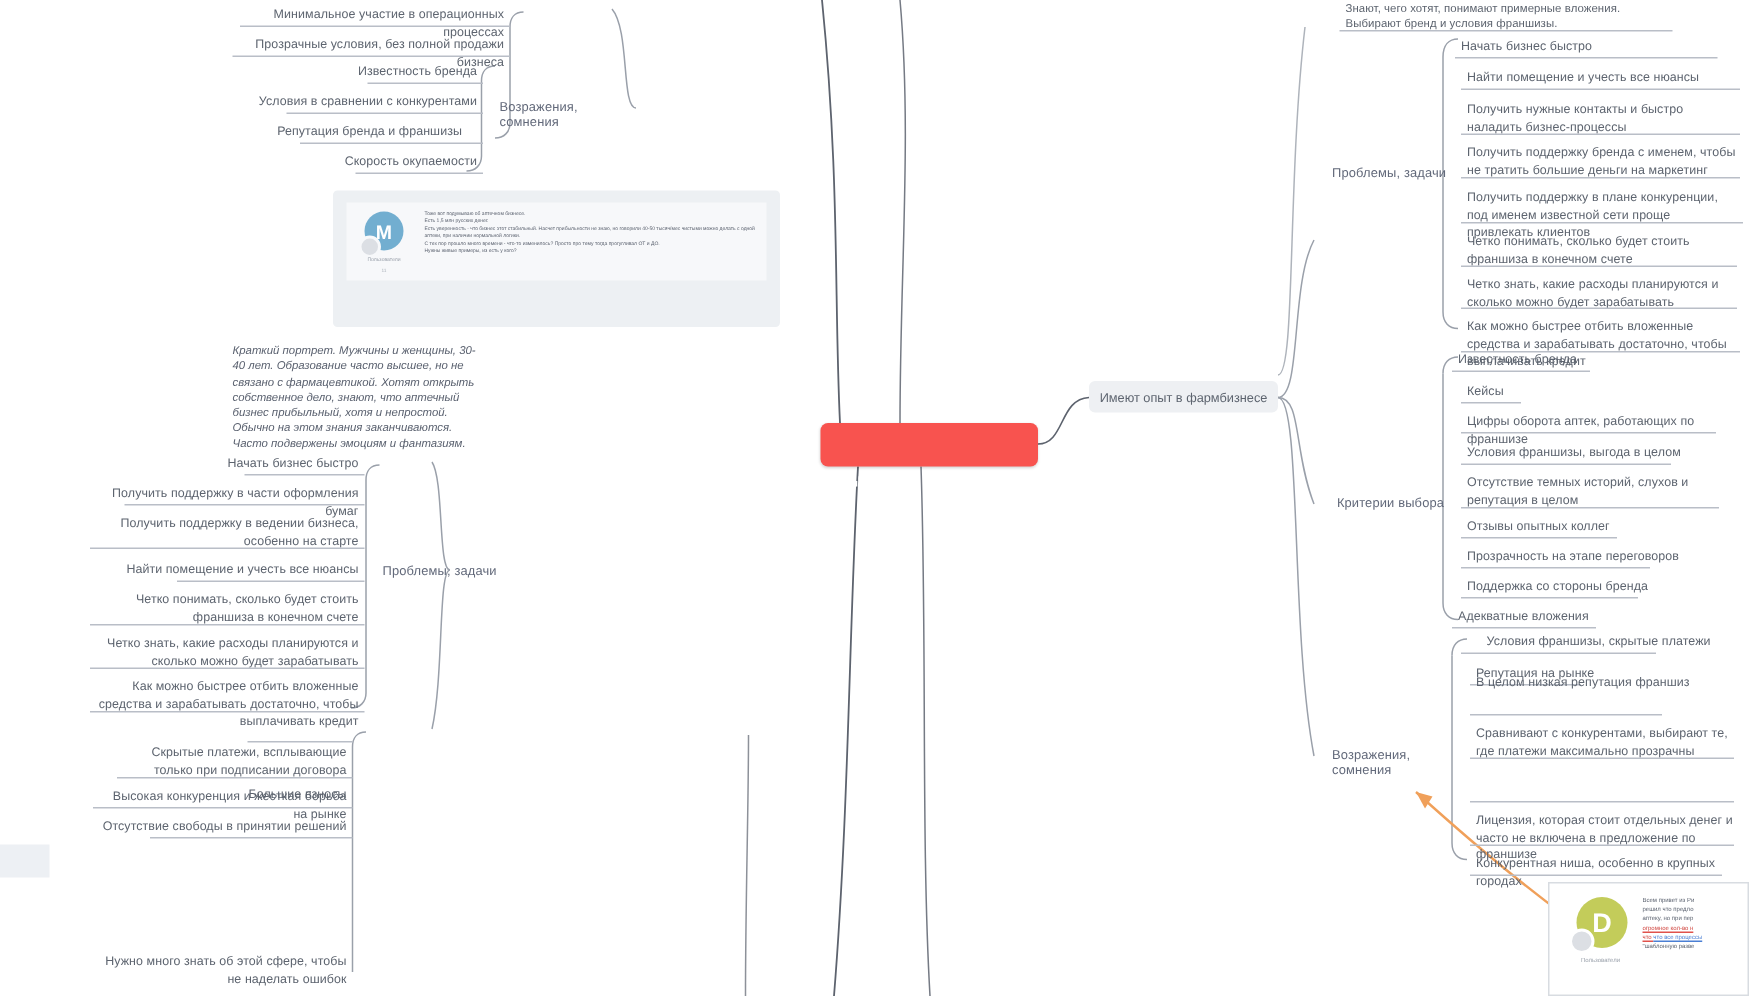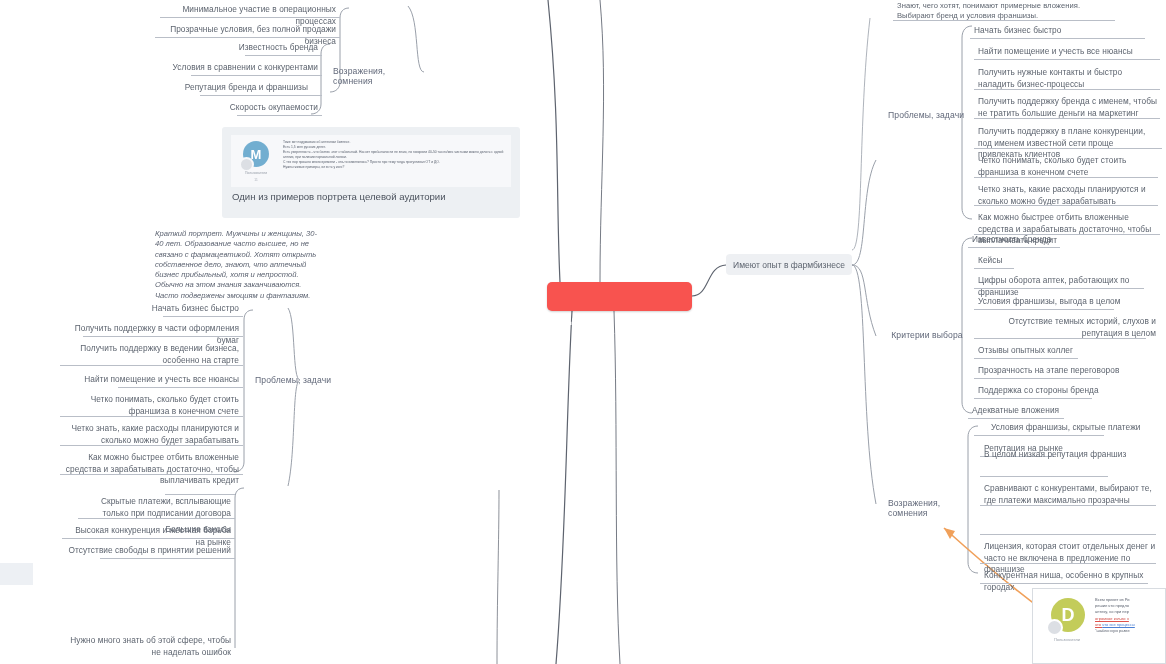--- a/index.html
+++ b/index.html
@@ -182,21 +182,21 @@
   <div class="ul" style="left:974px;top:234px;width:186px;"></div>
 
   <div class="node r" style="left:968px;top:232px;width:180px;">Известность бренда</div>
   <div class="ul" style="left:968px;top:247px;width:92px;"></div>
   <div class="node r" style="left:974px;top:253px;width:180px;">Кейсы</div>
   <div class="ul" style="left:974px;top:268px;width:40px;"></div>
   <div class="node r" style="left:974px;top:273px;width:186px;">Цифры оборота аптек, работающих по франшизе</div>
   <div class="ul" style="left:974px;top:288px;width:170px;"></div>
   <div class="node r" style="left:974px;top:294px;width:186px;">Условия франшизы, выгода в целом</div>
   <div class="ul" style="left:974px;top:309px;width:140px;"></div>
-  <div class="node r" style="left:974px;top:314px;width:186px;text-align:right;">Отсутствие темных историй, слухов и репутация в целом</div>
+  <div class="node r" style="left:974px;top:314px;width:186px;">Отсутствие темных историй, слухов и репутация в целом</div>
   <div class="ul" style="left:974px;top:338px;width:172px;"></div>
   <div class="node r" style="left:974px;top:343px;width:186px;">Отзывы опытных коллег</div>
   <div class="ul" style="left:974px;top:358px;width:104px;"></div>
   <div class="node r" style="left:974px;top:363px;width:186px;">Прозрачность на этапе переговоров</div>
   <div class="ul" style="left:974px;top:378px;width:126px;"></div>
   <div class="node r" style="left:974px;top:383px;width:186px;">Поддержка со стороны бренда</div>
   <div class="ul" style="left:974px;top:398px;width:118px;"></div>
   <div class="node r" style="left:968px;top:403px;width:186px;">Адекватные вложения</div>
   <div class="ul" style="left:968px;top:418px;width:96px;"></div>
 
@@ -265,21 +265,20 @@
       <div class="ulabel" style="left:2px;top:36px;">Пользователи</div>
       <div class="ucount" style="left:2px;top:43px;">11</div>
       <div class="ctext" style="left:52px;top:5px;width:222px;">
         <div>Тоже вот подумываю об аптечном бизнесе.</div>
         <div>Есть 1,5 млн русских денег.</div>
         <div>Есть уверенность - что бизнес этот стабильный. Насчет прибыльности не знаю, но говорили 40-50 тысяч/мес чистыми можно делать с одной аптеки, при наличии нормальной логики.</div>
         <div>С тех пор прошло много времени - что-то изменилось? Просто про тему тогда прогугливал ОТ и ДО.</div>
         <div>Нужны живые примеры, из есть у кого?</div>
       </div>
     </div>
-    <div class="caption" style="left:10px;top:63px;width:276px;">Один из примеров портрета целевой аудитории</div>
   </div>
 
   <div class="portrait" style="left:155px;top:229px;width:170px;font-style:italic;">Краткий портрет. Мужчины и женщины, 30-40 лет. Образование часто высшее, но не связано с фармацевтикой. Хотят открыть собственное дело, знают, что аптечный бизнес прибыльный, хотя и непростой. Обычно на этом знания заканчиваются. Часто подвержены эмоциям и фантазиям.</div>
 
   <div id="card2">
     <div class="avatar" style="left:18px;top:9px;width:34px;height:34px;background:#c3cc5a;font-size:18px;">
       <span>D</span>
     </div>
     <div class="gear" style="left:13px;top:30px;width:13px;height:13px;border-color:#ffffff;"></div>
     <div class="ulabel" style="left:11px;top:48px;font-size:4px;">Пользователи</div>

